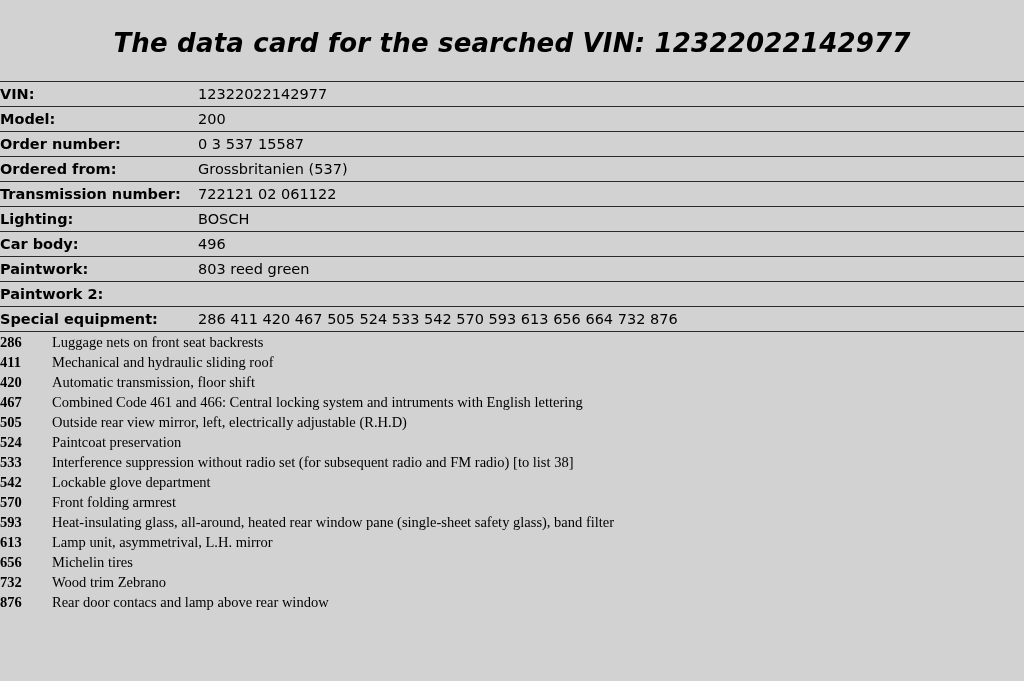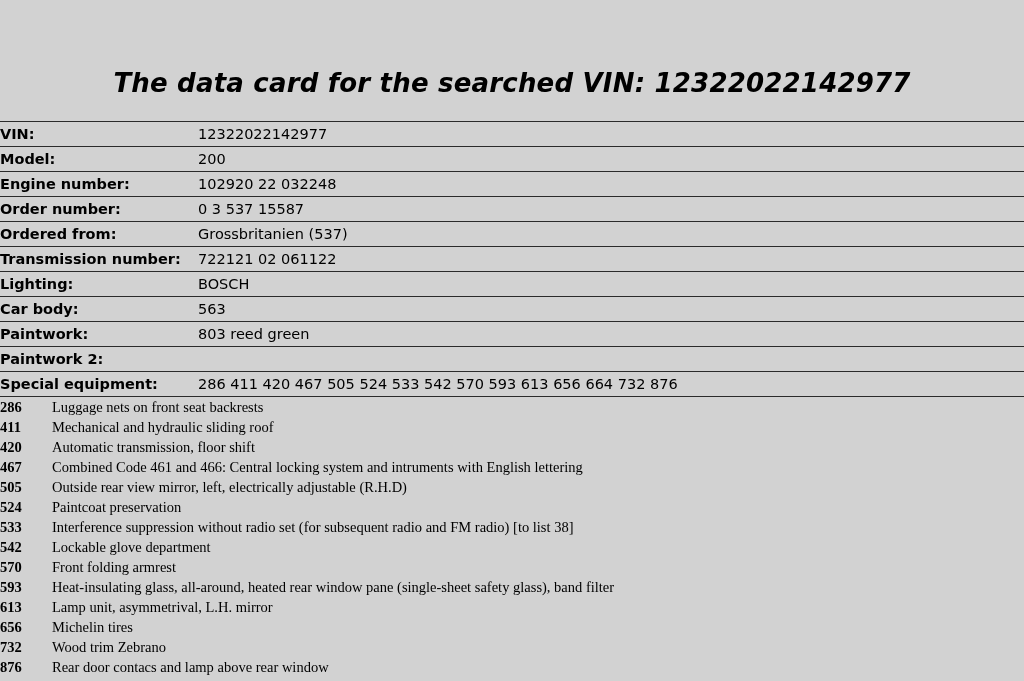--- a/index.html
+++ b/index.html
@@ -21,23 +21,22 @@
     background: #d2d2d2;
     position: relative;
   }
   .title {
     text-align: center;
     font-size: 26px;
     font-weight: bold;
     font-style: italic;
     font-family: "DejaVu Sans", sans-serif;
     letter-spacing: 0.2px;
-    padding-top: 20px;
+    padding-top: 28px;
     padding-bottom: 6px;
-    margin-top: 48px;
   }
   .card {
     margin-top: 17px;
     border-top: 1px solid #2b2b2b;
   }
   table.fields {
     width: 100%;
     border-collapse: collapse;
     table-layout: fixed;
   }
@@ -93,42 +92,38 @@
       <tbody>
         <tr>
           <td class="label">VIN:</td>
           <td class="value">12322022142977</td>
         </tr>
         <tr>
           <td class="label">Model:</td>
           <td class="value">200</td>
         </tr>
         <tr>
-          <td class="label">Engine number:</td>
-          <td class="value">102920 22 032248</td>
-        </tr>
-        <tr>
           <td class="label">Order number:</td>
           <td class="value">0 3 537 15587</td>
         </tr>
         <tr>
           <td class="label">Ordered from:</td>
           <td class="value">Grossbritanien (537)</td>
         </tr>
         <tr>
           <td class="label">Transmission number:</td>
           <td class="value">722121 02 061122</td>
         </tr>
         <tr>
           <td class="label">Lighting:</td>
           <td class="value">BOSCH</td>
         </tr>
         <tr>
           <td class="label">Car body:</td>
-          <td class="value">563</td>
+          <td class="value">496</td>
         </tr>
         <tr>
           <td class="label">Paintwork:</td>
           <td class="value">803 reed green</td>
         </tr>
         <tr>
           <td class="label">Paintwork 2:</td>
           <td class="value"></td>
         </tr>
         <tr>

